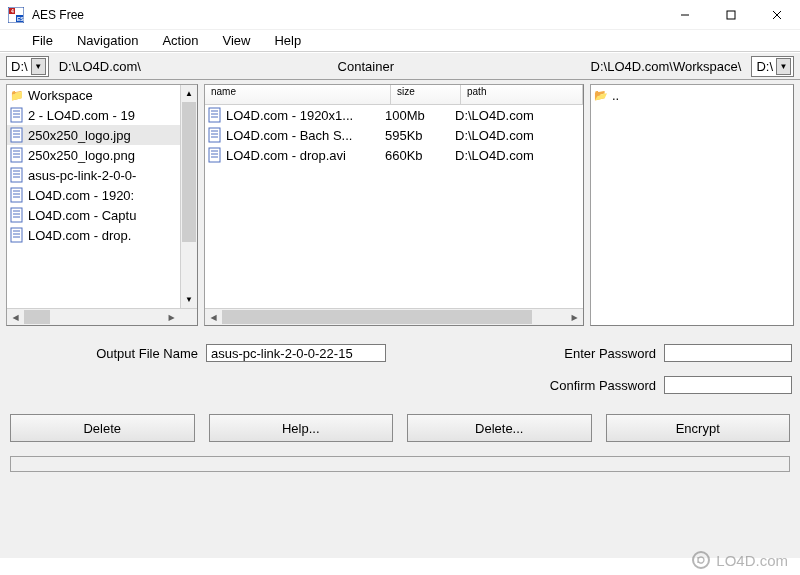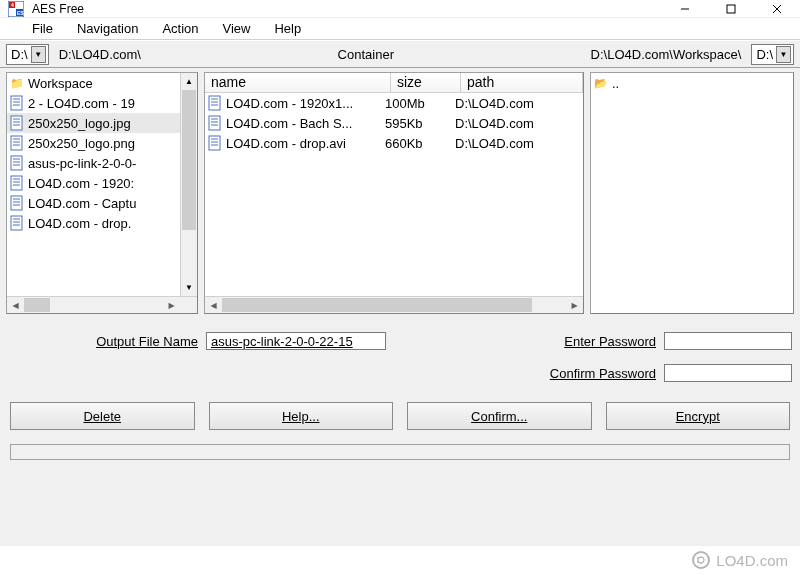--- a/index.html
+++ b/index.html
@@ -8,21 +8,21 @@
       font-size: 12px;
       background: #fff;
       color: #000;
       width: 800px;
       height: 575px;
       overflow: hidden;
       position: relative;
     }
     
     .titlebar {
-      height: 18px;
+      height: 30px;
       background: #fff;
       display: flex;
       align-items: center;
       padding: 0 0 0 8px;
       border-bottom: 1px solid #f0f0f0;
       text-align: center;
     }
     .titlebar-icon {
       width: 16px; height: 16px;
       margin-right: 8px;
@@ -95,21 +95,21 @@
       overflow: hidden;
     }
     .panel-left { width: 192px; }
     .panel-mid { width: 380px; }
     .panel-right { flex: 1; }
     .col-header {
       height: 20px;
       display: flex;
       background: #fff;
       border-bottom: 1px solid #d0d0d0;
-      font-size: 14px;
+      font-size: 10px;
     }
     .col-header > div {
       border-right: 1px solid #d0d0d0;
       padding: 1px 6px;
       background: linear-gradient(#fff, #f4f4f4);
     }
     .list {
       flex: 1;
       overflow: hidden;
       font-size: 13px;
@@ -165,21 +165,20 @@
       display:flex;align-items:center;justify-content:center;font-size:8px;
       color:#606060;
     }
     .hscroll-track { flex:1; position:relative; height:100%; }
     .hscroll-thumb { position:absolute; top:1px; bottom:1px; left:0; width:26px; background:#cdcdcd;}
     
     .formarea {
       background: #f0f0f0;
       padding: 16px 8px 1px 8px;
       height: 230px;
-      text-decoration: underline;
     }
     .form-row {
       display: flex;
       align-items: center;
       margin-bottom: 14px;
       font-size: 13px;
     }
     .form-label { text-align: right; padding-right: 8px; }
     .text-input {
       height: 18px;
@@ -443,21 +442,21 @@
   </div>
   <div class="form-row">
     <div style="flex:1"></div>
     <div class="form-label">Confirm Password</div>
     <input type="password" class="text-input" style="width: 128px;">
   </div>
 
   <div class="button-row">
     <button class="btn">Delete</button>
     <button class="btn">Help...</button>
-    <button class="btn">Confirm...</button>
+    <button class="btn">Delete...</button>
     <button class="btn">Encrypt</button>
   </div>
 
   <div class="statusbar"></div>
 </div>
 
 <div class="watermark">
   <span class="circ">
     <svg width="8" height="8" viewBox="0 0 8 8">
         <path d="M1 7 L1 1 M1 4 A3 3 0 1 1 1 4.01" fill="none" stroke="rgba(120,120,120,0.55)" stroke-width="1.3"></path>

